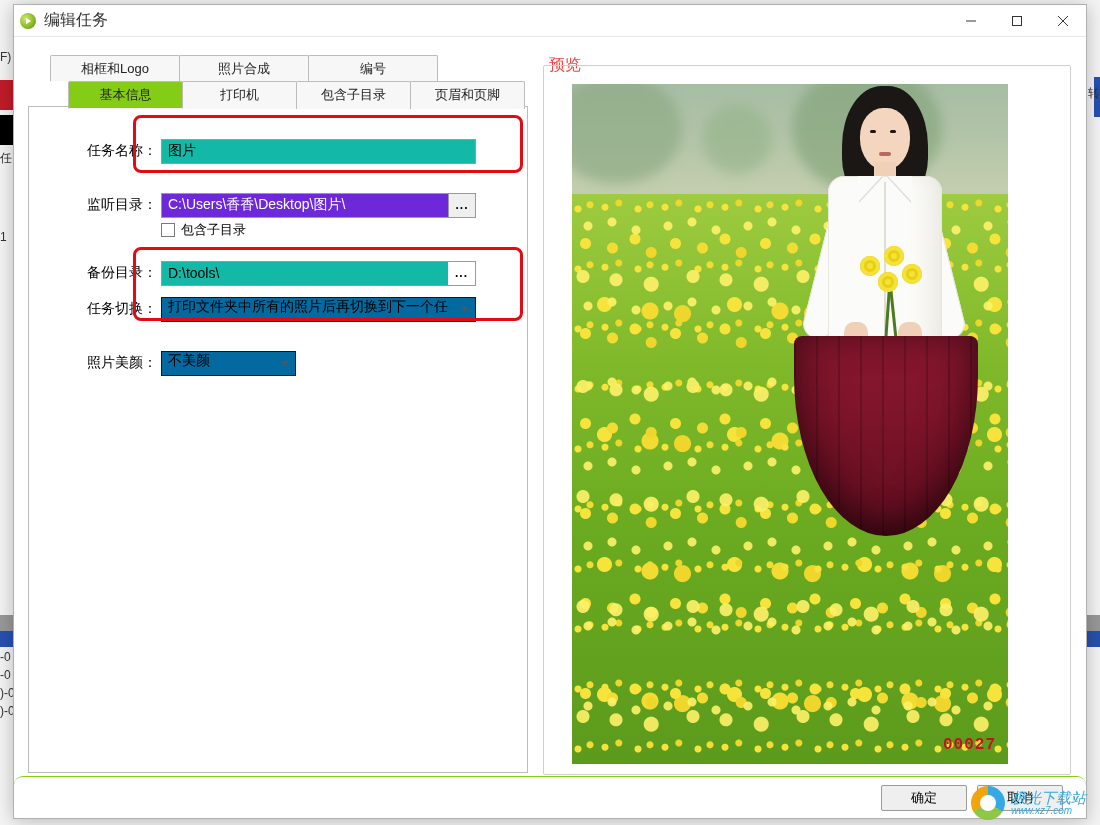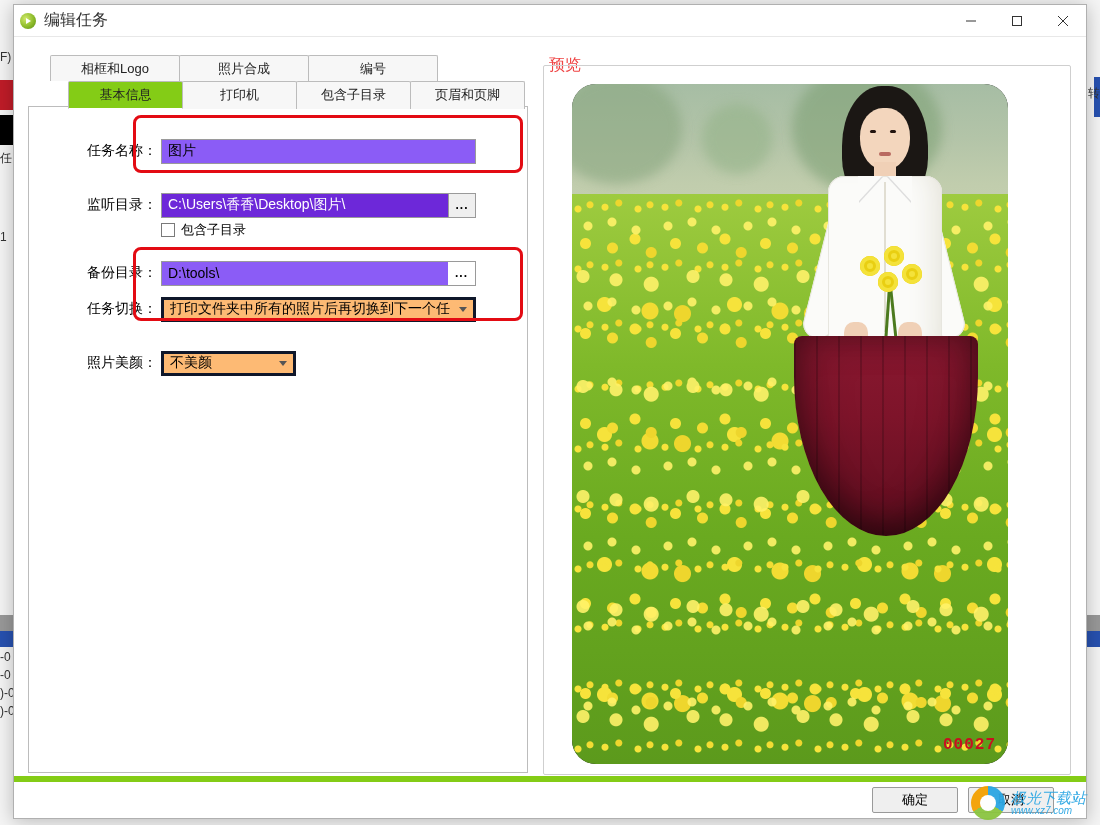--- a/index.html
+++ b/index.html
@@ -113,41 +113,41 @@
     margin-top:-1px;
     position:relative;
     background:#fff;
   }
 
   .form-area { position:absolute; left:32px; top:30px; right:10px; }
   .form-row { display:flex; align-items:center; margin-bottom:14px; min-height:28px; }
   .form-row.extra { margin-bottom: 26px; }
   .form-label { width:100px; text-align:right; font-size:14px; color:#000; padding-right:4px;}
   .text-input {
-    height:25px; border:1px solid #9a9a9a; background:#8b5cf6; font-size:14px;
+    height:25px; border:1px solid #9a9a9a; background:#14b8a6; font-size:14px;
     padding:2px 6px; font-family: inherit;
   }
   .text-input.w1 { width:315px; }
   .text-input.sel {
     background:#6d28d9; color:#fff;
   }
   .input-with-btn { display:flex; align-items:center; width:315px; }
   .input-with-btn .text-input { flex:1; border-right:none;}
   .browse-btn {
     width:28px; height:25px; border:1px solid #9a9a9a; background:#efefef;
     display:flex; align-items:center; justify-content:center; font-weight:bold;
     font-size:12px; letter-spacing:1px;
   }
   .checkbox-row { display:flex; align-items:center; margin-left:100px; margin-top:-6px; margin-bottom:20px;}
   .checkbox {
     width:14px; height:14px; border:1px solid #7a7a7a; background:#fff; margin-right:6px;
   }
   .select-like {
-    height:25px; border:3px solid #0f172a; background:#fdba74;
-    display:flex; align-items:center; padding:0 6px; position:relative;
+    height:25px; border:1px solid #0f172a; background:#0369a1;
+    display:flex; align-items:flex-start; padding:0 6px; position:relative;
     font-size:14px;
   }
   .select-like .caret {
     position:absolute; right:6px; top:50%; margin-top:-2px;
     width:0;height:0;border-left:4px solid transparent; border-right:4px solid transparent; border-top:5px solid #555;
   }
   .select-like.w1{ width:315px; }
   .select-like.w2{ width:135px; }
   .select-like.w3{ width:148px; }
 
@@ -159,21 +159,21 @@
   .hl2 { left:119px; top:210px; width:390px; height:74px; }
 
   .preview-label { position:absolute; left:8px; top:0; font-size:16px; color:#ef4444; }
   .preview-frame {
     position:absolute; left:2px; top:10px; right:0; bottom:0;
     border:1px solid #cfcfcf; border-radius:2px;
     padding:18px 22px 18px 28px;
   }
   .preview-image {
     width:436px; height:680px; background:#000;
-    position:relative; overflow:hidden;border-radius:24px;
+    position:relative; overflow:hidden;
   }
   .sky {
     position:absolute; left:0; top:0; right:0; height:135px;
     background: linear-gradient(#a6bda4 0%, #b3c4a8 40%, #c1cdad 75%, #c5d0b0 100%);
   }
   .sky .blob { position:absolute; border-radius:50%; filter:blur(6px); opacity:0.6; }
   .sky .b1{ left:-20px; top:-10px; width:130px; height:110px; background:#8aa780;}
   .sky .b2{ left:220px; top:-20px; width:150px; height:130px; background:#7fa176;}
   .sky .b3{ left:130px; top:20px; width:70px; height:70px; background:#94b389;}
 
@@ -248,23 +248,23 @@
       linear-gradient(180deg,#8a1830 0%, #7e142a 40%, #5f0e1f 100%);
   }
 
   .stamp {
     position:absolute; right:12px; bottom:10px;
     font-family: "Courier New", monospace; font-size:16px; font-weight:bold;
     color:#c81020; letter-spacing:1px;
   }
 
   .dialog-footer {
-    height:42px; border-top:6px solid #84cc16;
+    height:42px; border-top:1px solid #84cc16;
     display:flex; justify-content:flex-end; align-items:center; gap:10px;
-    padding-right:32px; position:relative;
+    padding-right:23px; position:relative;border-radius:9px;
   }
   .btn {
     min-width:86px; height:26px; border:1px solid #9a9a9a; background:#efefef;
     font-size:13px; display:flex; align-items:center; justify-content:center;
     border-radius:2px;
   }
 
   .watermark {
     position:absolute; right:0; bottom:-2px; display:flex; align-items:center; gap:6px;
     pointer-events:none; opacity:0.95;

